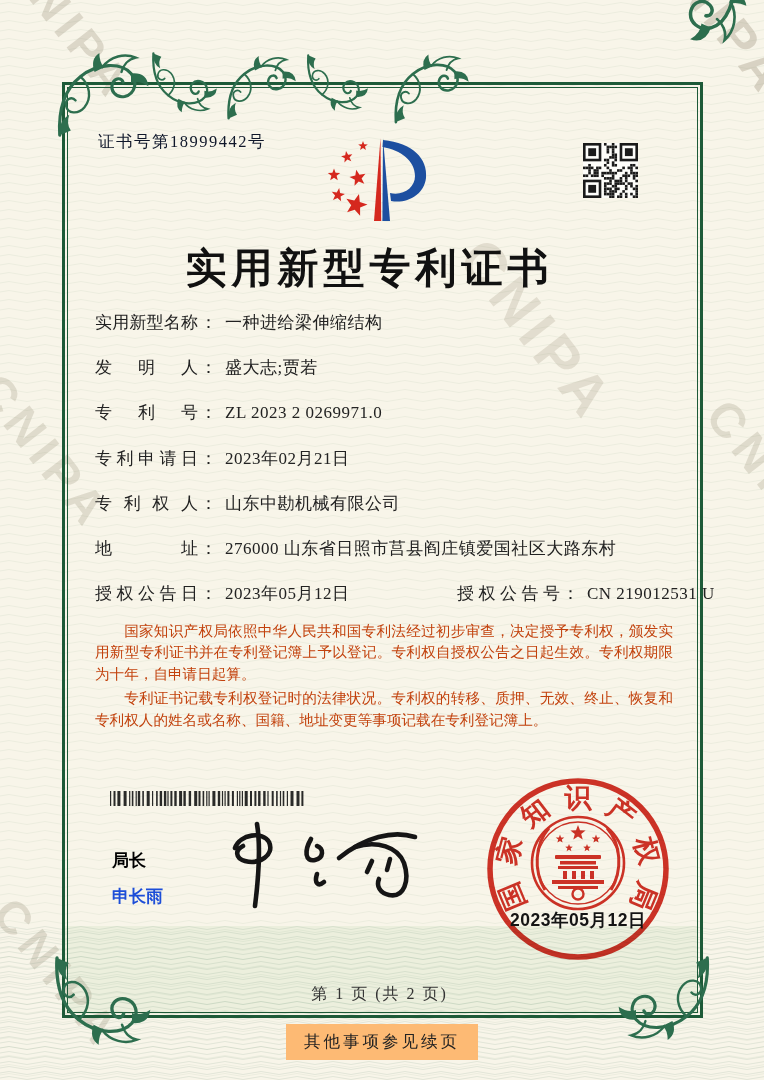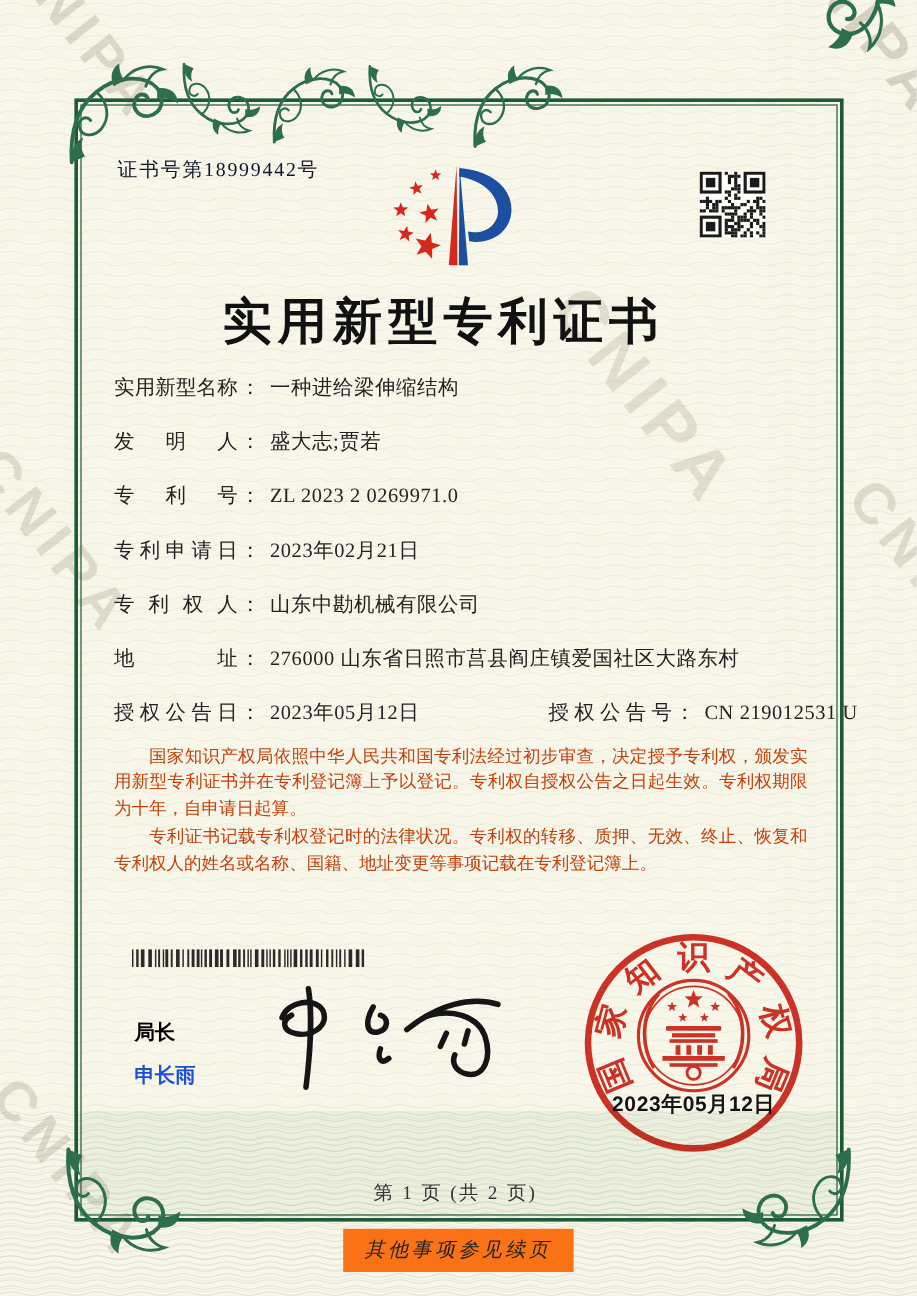--- a/index.html
+++ b/index.html
@@ -42,22 +42,22 @@
   .signer-name{position:absolute;left:112px;top:885px;font-family:"Liberation Sans","DejaVu Sans",sans-serif;
          font-size:17px;font-weight:600;color:#1d4ed8;}
   .signature{position:absolute;left:205px;top:812px;}
   
   .seal{position:absolute;left:478px;top:769px;opacity:.94;mix-blend-mode:multiply;}
   .seal-date{position:absolute;left:478px;top:908px;width:200px;text-align:center;
          font-family:"Liberation Sans","DejaVu Sans",sans-serif;font-size:17.5px;font-weight:600;
          color:#141414;letter-spacing:.5px;}
   
   .page-info{position:absolute;left:62px;top:984px;width:635px;text-align:center;font-size:16px;color:#333;letter-spacing:2px;}
-  .note-box{position:absolute;left:50%;top:1024px;transform:translateX(-50%);background:#f97316;
-         padding:7px 18px;font-size:16.5px;letter-spacing:3px;color:#222;font-style:italic;}
+  .note-box{position:absolute;left:50%;top:1024px;transform:translateX(-50%);background:#fdba74;
+         padding:7px 18px;font-size:16.5px;letter-spacing:3px;color:#222;}
 </style>
 </head>
 <body>
 
 <div class="page">
 
   <svg class="layer" id="waves" width="764" height="1080">
       <rect x="64" y="926" width="634" height="88" fill="#dfe9d2" opacity="0.5"></rect>
       <path d="M0 4 q9 -3 18 0 q9 3 18 0 q9 -3 18 0 q9 3 18 0 q9 -3 18 0 q9 3 18 0 q9 -3 18 0 q9 3 18 0 q9 -3 18 0 q9 3 18 0 q9 -3 18 0 q9 3 18 0 q9 -3 18 0 q9 3 18 0 q9 -3 18 0 q9 3 18 0 q9 -3 18 0 q9 3 18 0 q9 -3 18 0 q9 3 18 0 q9 -3 18 0 q9 3 18 0 q9 -3 18 0 q9 3 18 0 q9 -3 18 0 q9 3 18 0 q9 -3 18 0 q9 3 18 0 q9 -3 18 0 q9 3 18 0 q9 -3 18 0 q9 3 18 0 q9 -3 18 0 q9 3 18 0 q9 -3 18 0 q9 3 18 0 q9 -3 18 0 q9 3 18 0 q9 -3 18 0 q9 3 18 0 q9 -3 18 0 q9 3 18 0 q9 -3 18 0 q9 3 18 0" fill="none" stroke="#4a7a5a" stroke-width="0.8" opacity="0.09"></path>
       <path d="M0 13 q9 -3 18 0 q9 3 18 0 q9 -3 18 0 q9 3 18 0 q9 -3 18 0 q9 3 18 0 q9 -3 18 0 q9 3 18 0 q9 -3 18 0 q9 3 18 0 q9 -3 18 0 q9 3 18 0 q9 -3 18 0 q9 3 18 0 q9 -3 18 0 q9 3 18 0 q9 -3 18 0 q9 3 18 0 q9 -3 18 0 q9 3 18 0 q9 -3 18 0 q9 3 18 0 q9 -3 18 0 q9 3 18 0 q9 -3 18 0 q9 3 18 0 q9 -3 18 0 q9 3 18 0 q9 -3 18 0 q9 3 18 0 q9 -3 18 0 q9 3 18 0 q9 -3 18 0 q9 3 18 0 q9 -3 18 0 q9 3 18 0 q9 -3 18 0 q9 3 18 0 q9 -3 18 0 q9 3 18 0 q9 -3 18 0 q9 3 18 0 q9 -3 18 0 q9 3 18 0" fill="none" stroke="#4a7a5a" stroke-width="0.8" opacity="0.09"></path>

